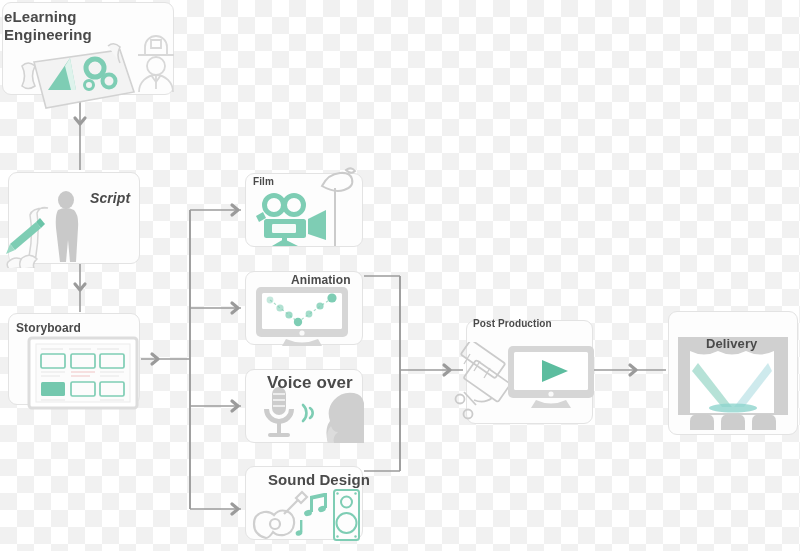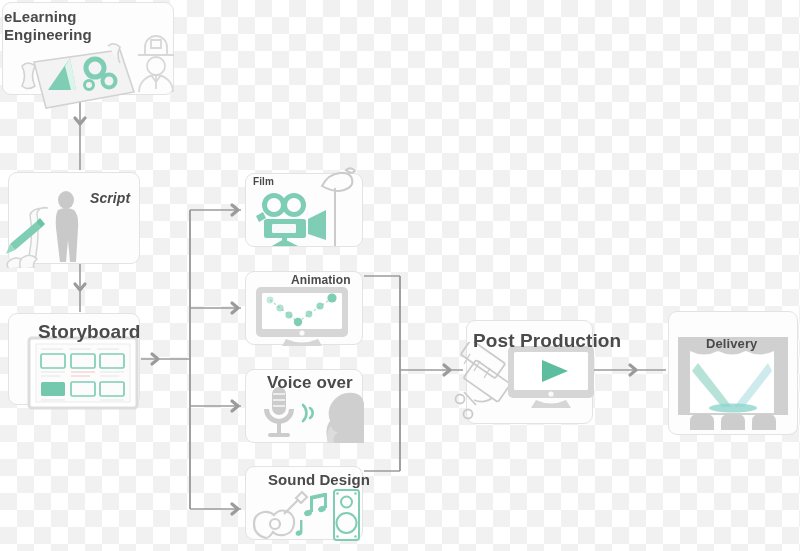--- a/index.html
+++ b/index.html
@@ -45,26 +45,26 @@
   #n-storyboard{left:8px;top:313px;width:132px;height:92px;}
   #n-film     {left:245px;top:173px;width:118px;height:74px;}
   #n-animation{left:245px;top:271px;width:118px;height:74px;}
   #n-voiceover{left:245px;top:369px;width:118px;height:74px;}
   #n-sound    {left:245px;top:466px;width:118px;height:74px;}
   #n-post     {left:466px;top:320px;width:127px;height:104px;}
   #n-delivery {left:668px;top:311px;width:130px;height:124px;}
 
   #l-elearning{left:4px;top:8px;font-size:15px;}
   #l-script   {left:90px;top:190px;font-size:14px;font-style:italic;}
-  #l-storyboard{left:16px;top:321px;font-size:19px;margin-left:22px;}
+  #l-storyboard{left:16px;top:321px;font-size:12px;}
   #l-film     {left:253px;top:176px;font-size:10px;}
   #l-animation{left:253px;top:273px;font-size:12px;margin-left:38px;}
   #l-voiceover{left:267px;top:373px;font-size:17px;}
   #l-sound    {left:268px;top:471px;font-size:15px;}
-  #l-post     {left:473px;top:330px;font-size:19px;}
+  #l-post     {left:473px;top:318px;font-size:10px;}
   #l-delivery {left:706px;top:320px;font-size:13px;margin-top:16px;}
 </style>
 </head>
 <body>
 
 <div id="stage">
 
   <svg class="layer conn" viewBox="0 0 800 551">
     <defs>
       <g id="chev">

